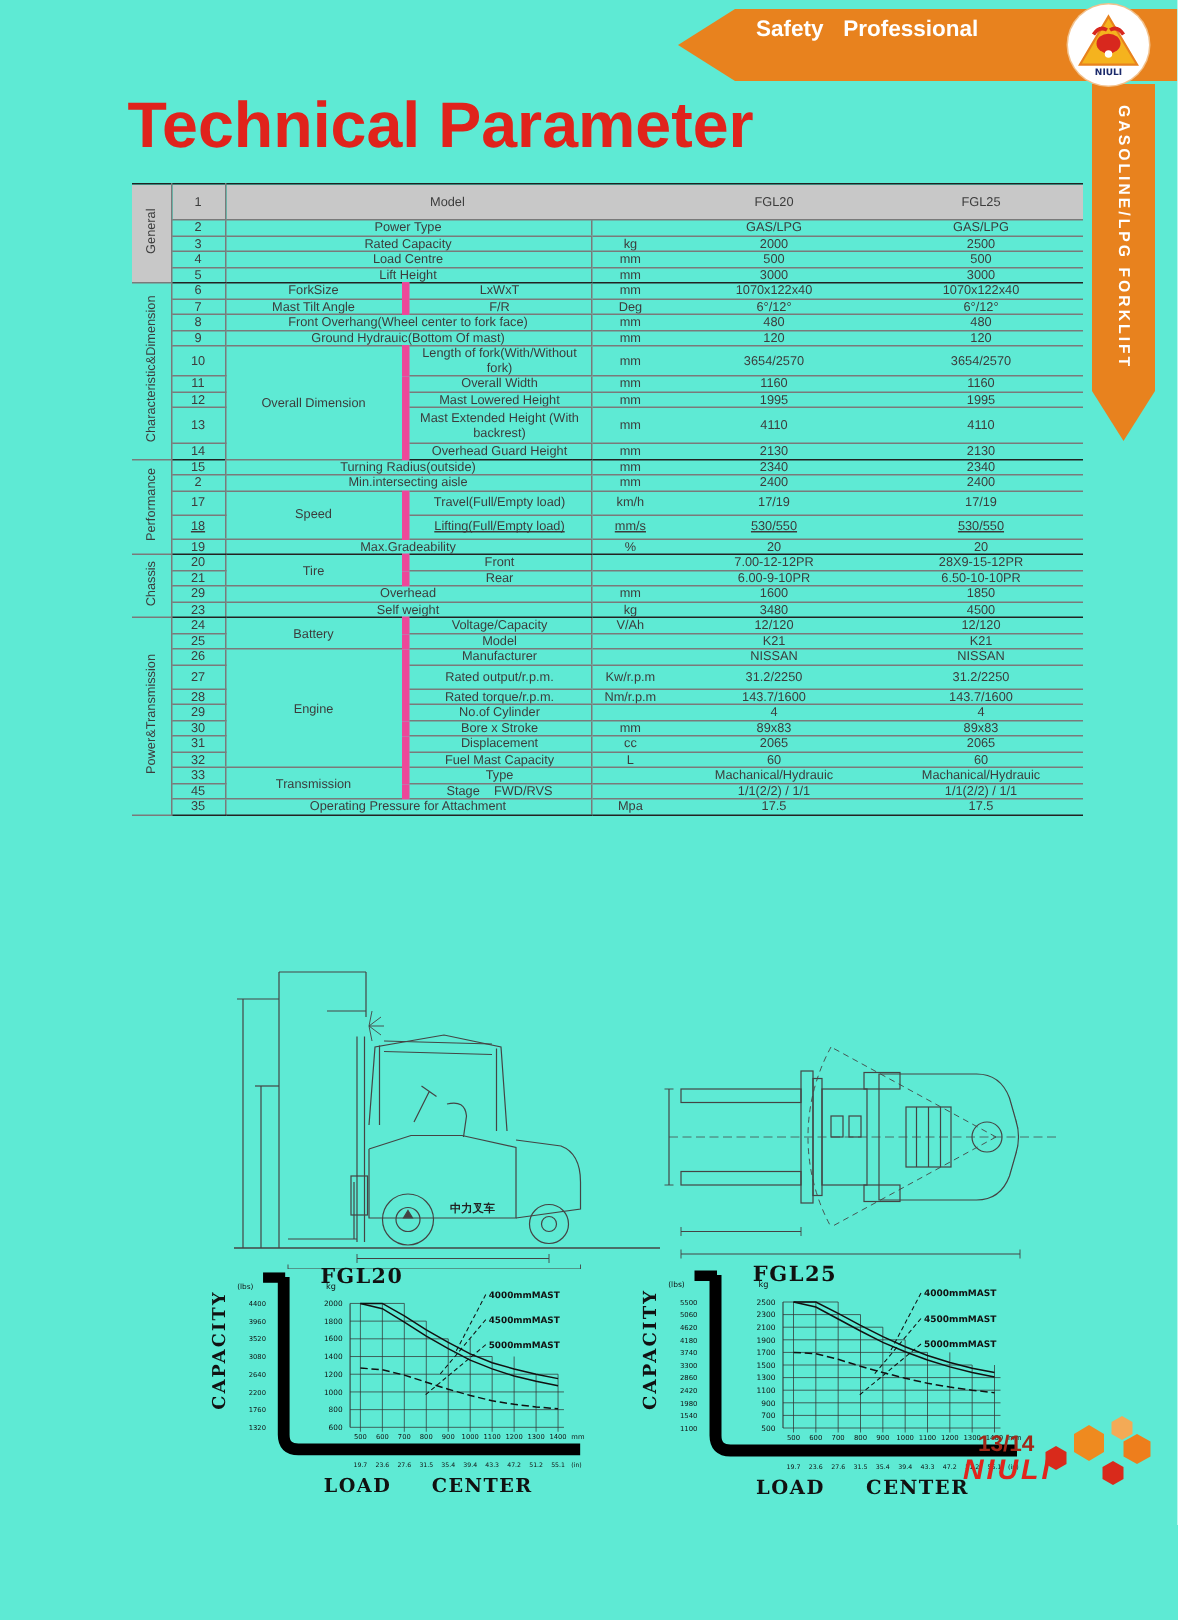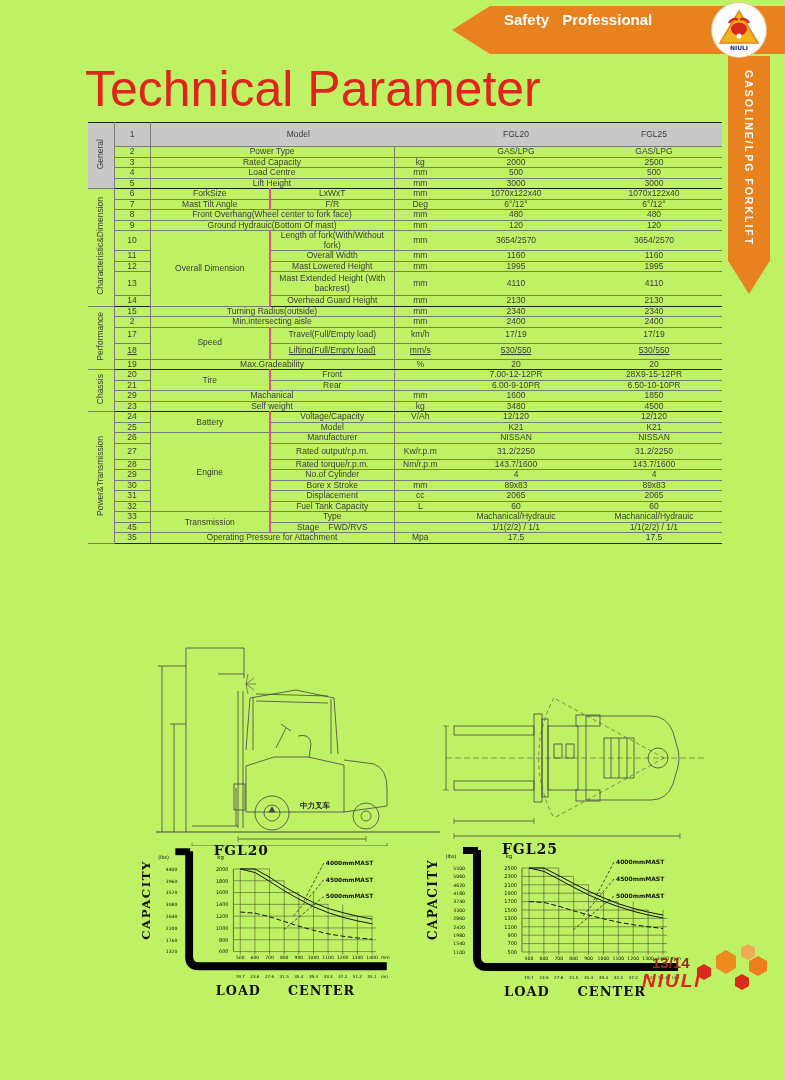--- a/index.html
+++ b/index.html
@@ -1,44 +1,44 @@
 <!DOCTYPE html>
 <html><head>
 <meta charset="utf-8">
 <style>
   html,body{margin:0;padding:0;background:#ffffff;}
   body{font-family:"Liberation Sans",sans-serif;}
-  #page{position:relative;width:785px;height:1080px;background:#bef264;overflow:hidden;}
+  #page{position:relative;width:785px;height:1080px;background:#5eead4;overflow:hidden;}
 
   
   #banner{position:absolute;left:452px;top:6px;width:333px;height:48px;background:#e8821e;
     clip-path:polygon(38px 0,100% 0,100% 100%,38px 100%,0 50%);
     color:#fff;font-weight:bold;font-size:15px;line-height:1.45;padding-top:3px;box-sizing:border-box;}
   #banner .slogan{padding-left:52px;word-spacing:9px;white-space:nowrap;}
   #logo-circle{position:absolute;left:712px;top:3px;width:54px;height:54px;background:#fff;border-radius:50%;
     box-shadow:0 0 0 1px #f2c18c;z-index:5;}
 
   
   #ribbon{position:absolute;left:728px;top:56px;width:42px;height:238px;background:#e8821e;
     clip-path:polygon(0 0,100% 0,100% 86%,50% 100%,0 86%);}
   #ribbon span{display:block;margin:14px auto 0 auto;writing-mode:vertical-rl;color:#fff;font-weight:bold;
     font-size:10.5px;letter-spacing:2px;white-space:nowrap;}
 
   
-  #page-title{position:absolute;left:85px;top:60px;font-size:50px;font-weight:normal;color:#e0231c;letter-spacing:0px;}
+  #page-title{position:absolute;left:85px;top:60px;font-size:43px;font-weight:bold;color:#e0231c;letter-spacing:0px;}
 
   
   #spec-table-wrap{position:absolute;left:88px;top:122px;width:634px;}
   table.spec{border-collapse:collapse;table-layout:fixed;width:634px;font-size:8.5px;color:#3c3c3c;}
   table.spec td{padding:0 2px;text-align:center;vertical-align:middle;line-height:1.12;
     border-bottom:1px solid #7a7a7a;overflow:hidden;}
   td.cat{border-right:1px solid #7a7a7a;border-bottom:1.6px solid #222;}
   td.cat span{display:inline-block;writing-mode:vertical-rl;transform:rotate(180deg);white-space:nowrap;font-size:8.5px;}
   td.num{border-left:1px solid #7a7a7a;border-right:1px solid #7a7a7a;}
-  td.p-right{border-left:2px solid #ec4899;}
+  td.p-right{border-left:5px solid #ec4899;}
   td.unit{border-left:1px solid #7a7a7a;}
   tr.hdr td{background:#c8c8c8;border-top:1.6px solid #222;}
   tr.thick td{border-bottom:1.6px solid #222;}
   td.pre{white-space:pre;}
 
   
   .abs{position:absolute;}
   svg text{font-family:"DejaVu Sans",sans-serif;}
   .serif{font-family:"DejaVu Serif",serif;}
 
@@ -234,21 +234,21 @@
           </tr>
           <tr>
             <td class="num">21</td>
             <td class="p-right">Rear</td>
             <td class="unit"></td>
             <td>6.00-9-10PR</td>
             <td>6.50-10-10PR</td>
           </tr>
           <tr>
             <td class="num">29</td>
-            <td colspan="2">Machanical</td>
+            <td colspan="2">Overhead</td>
             <td class="unit">mm</td>
             <td>1600</td>
             <td>1850</td>
           </tr>
           <tr class="thick">
             <td class="num">23</td>
             <td colspan="2">Self weight</td>
             <td class="unit">kg</td>
             <td>3480</td>
             <td>4500</td>
@@ -307,21 +307,21 @@
           </tr>
           <tr>
             <td class="num">31</td>
             <td class="p-right">Displacement</td>
             <td class="unit">cc</td>
             <td>2065</td>
             <td>2065</td>
           </tr>
           <tr>
             <td class="num">32</td>
-            <td class="p-right">Fuel Tank Capacity</td>
+            <td class="p-right">Fuel Mast Capacity</td>
             <td class="unit">L</td>
             <td>60</td>
             <td>60</td>
           </tr>
           <tr>
             <td class="num">33</td>
             <td rowspan="2">Transmission</td>
             <td class="p-right">Type</td>
             <td class="unit"></td>
             <td>Machanical/Hydrauic</td>

